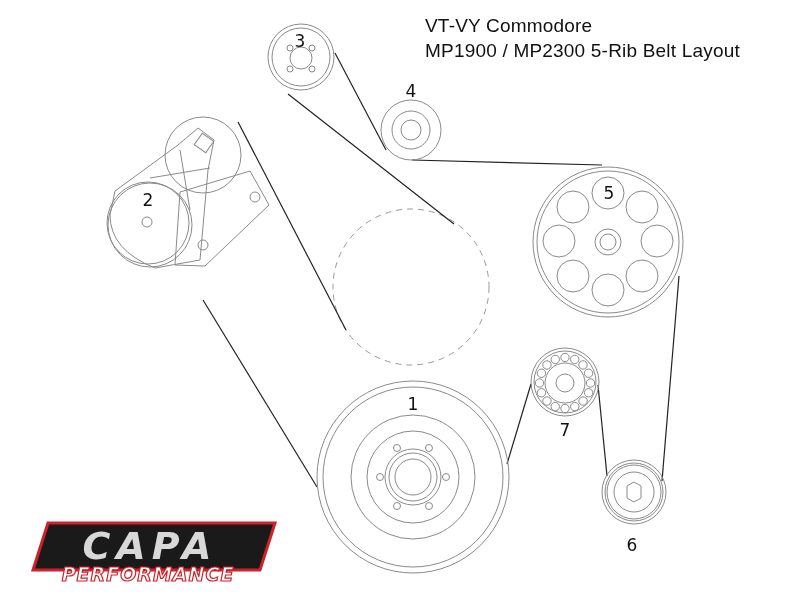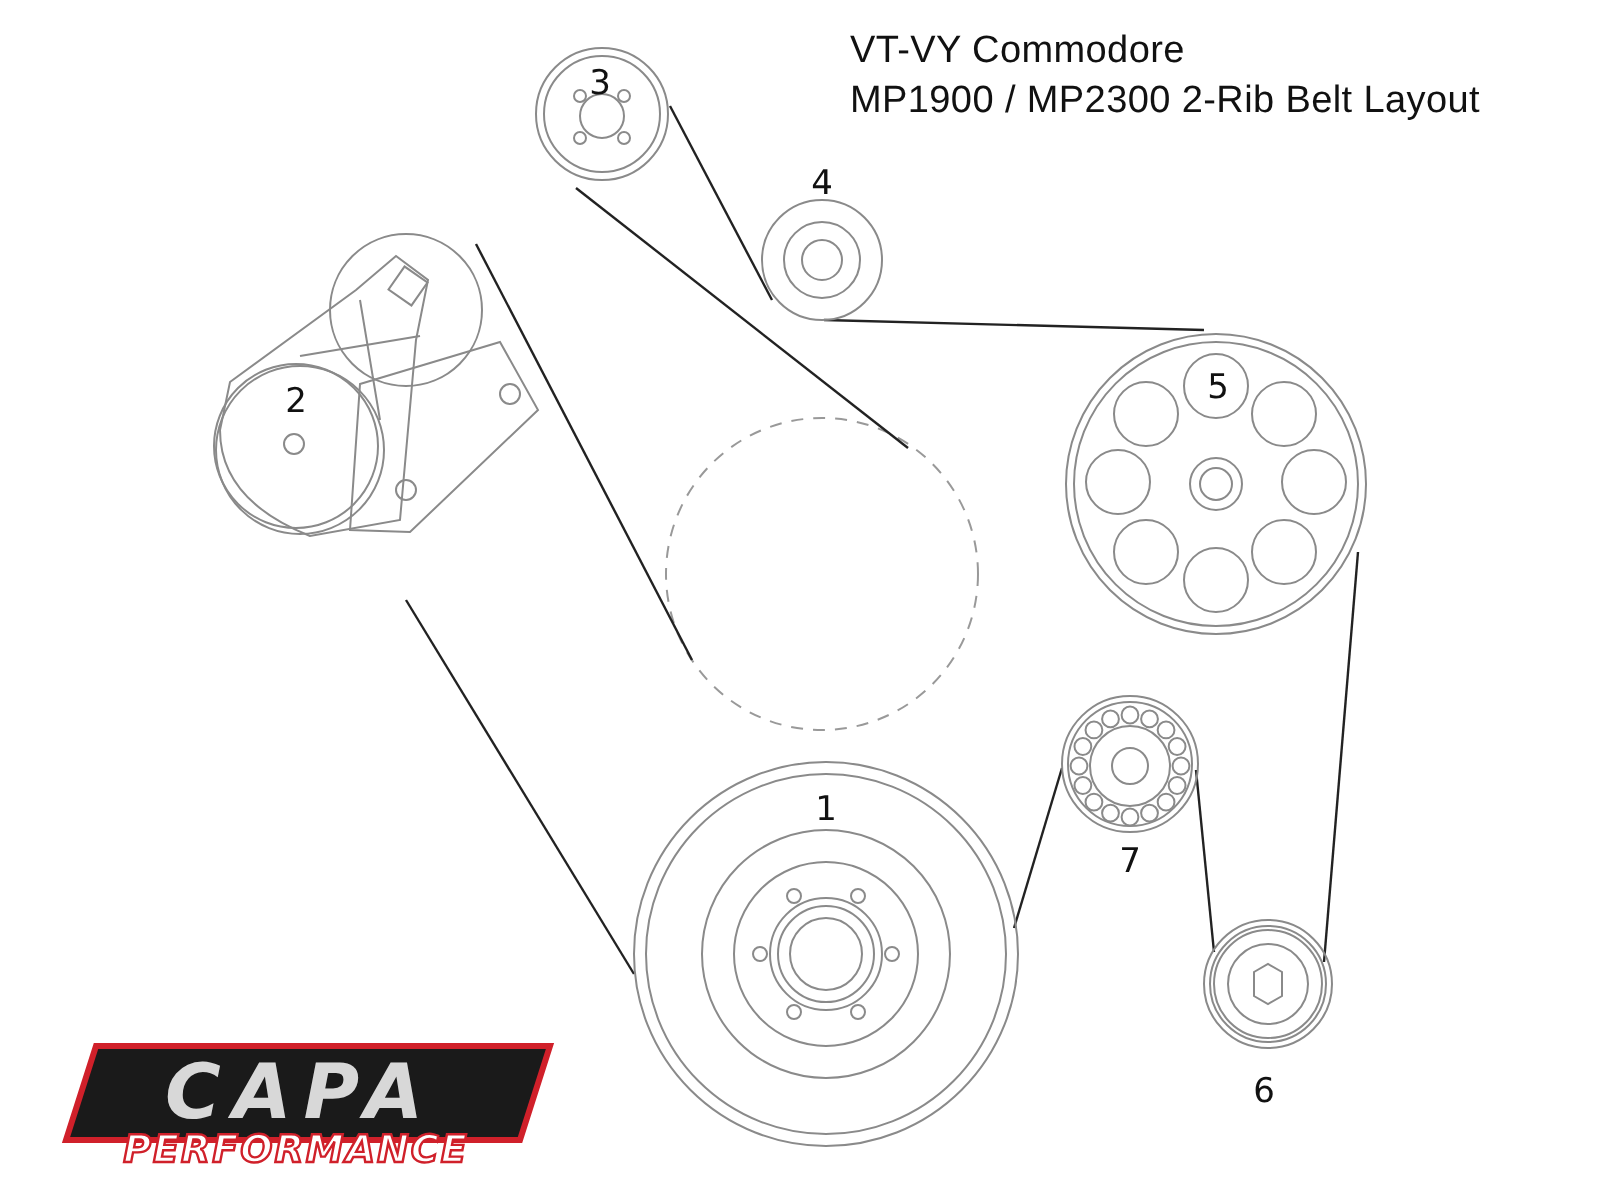--- a/index.html
+++ b/index.html
@@ -10,21 +10,21 @@
   #t2{top:40px;}
   .plabel{font-family:"DejaVu Sans",sans-serif;font-size:17px;fill:#111;text-anchor:middle;}
   .ln{fill:none;stroke:#8a8a8a;stroke-width:1;}
   .belt{fill:none;stroke:#222;stroke-width:1.2;}
   #logo{position:absolute;left:30px;top:515px;width:250px;height:70px;}
 </style>
 </head>
 <body>
 
 <div class="title" id="t1">VT-VY Commodore</div>
-<div class="title" id="t2">MP1900 / MP2300 2-Rib Belt Layout</div>
+<div class="title" id="t2">MP1900 / MP2300 5-Rib Belt Layout</div>
 
 <svg id="diagram" viewBox="0 0 800 600">
 
   <circle cx="411" cy="287" r="78" fill="none" stroke="#999" stroke-width="1" stroke-dasharray="6,5"></circle>
 
   <g>
     <line class="belt" x1="288" y1="94" x2="454" y2="224"></line>
     <line class="belt" x1="335" y1="53" x2="386" y2="150"></line>
     <line class="belt" x1="412" y1="160" x2="602" y2="165"></line>
     <line class="belt" x1="238" y1="122" x2="346" y2="330"></line>

